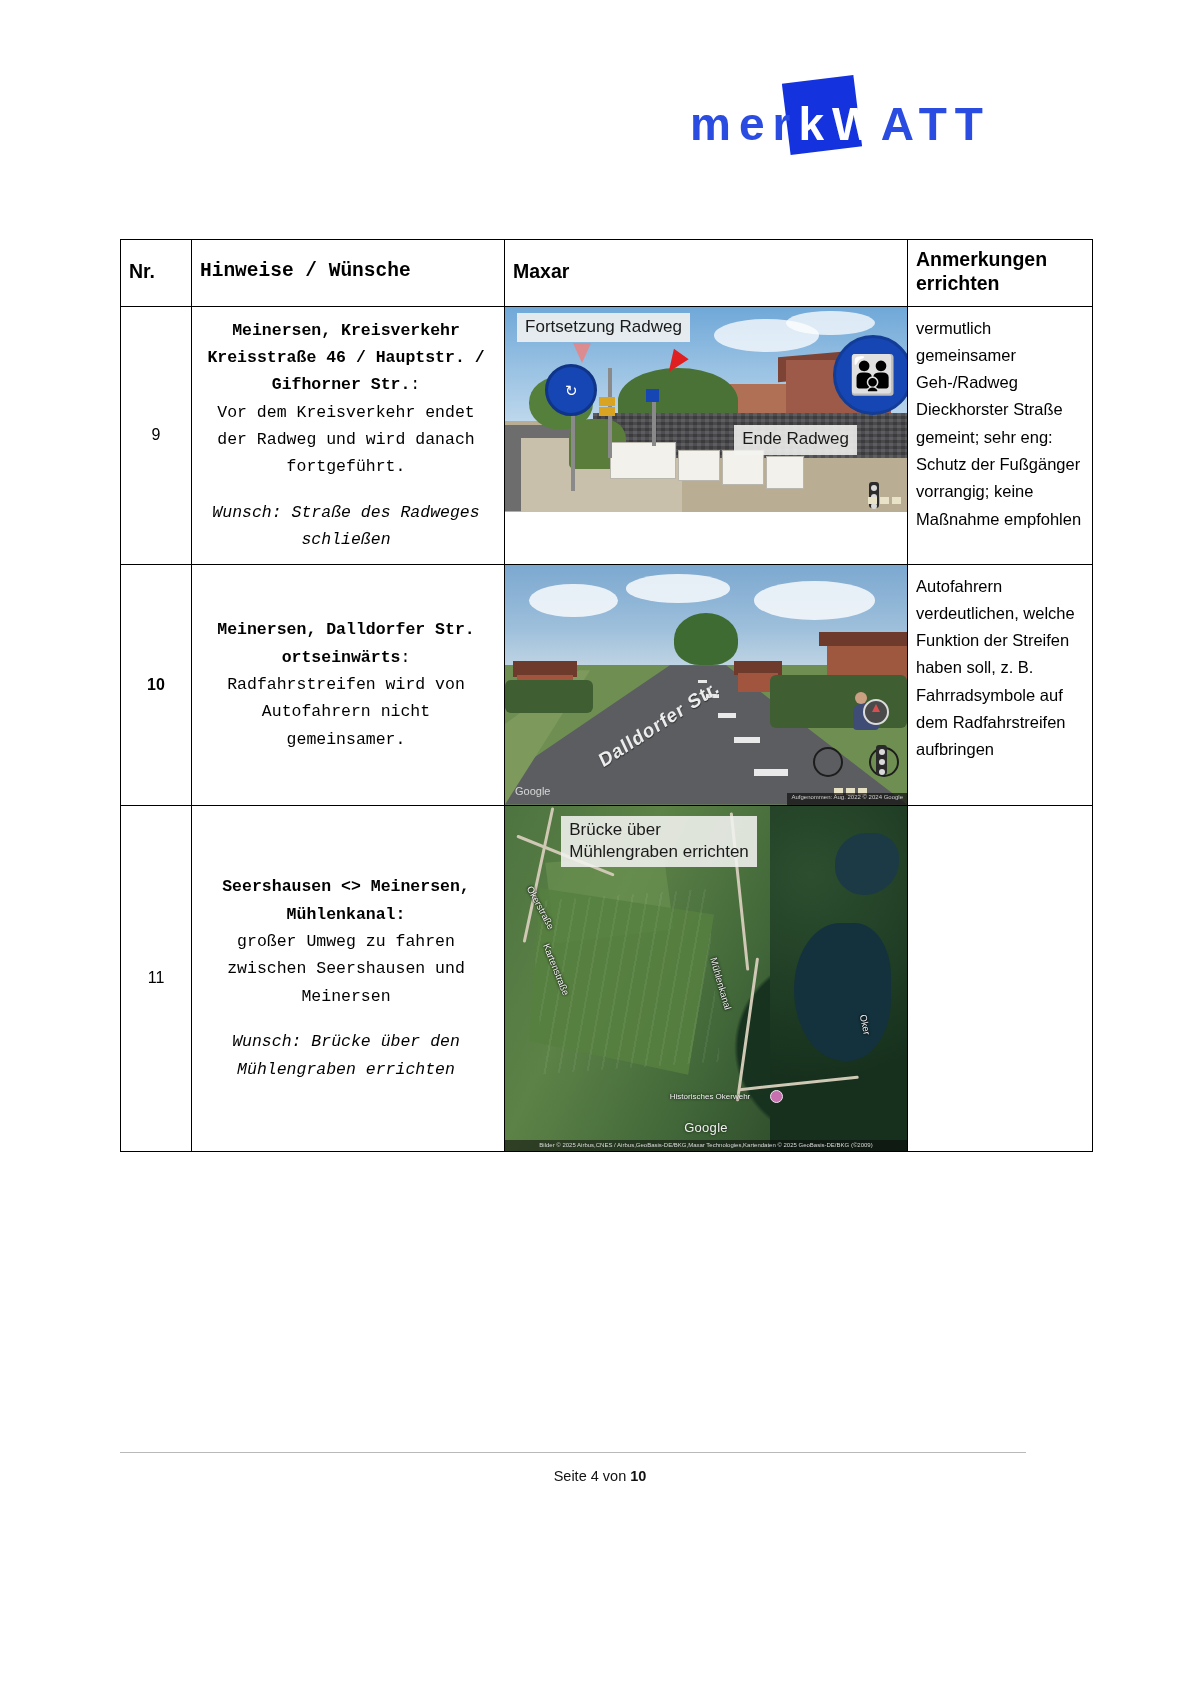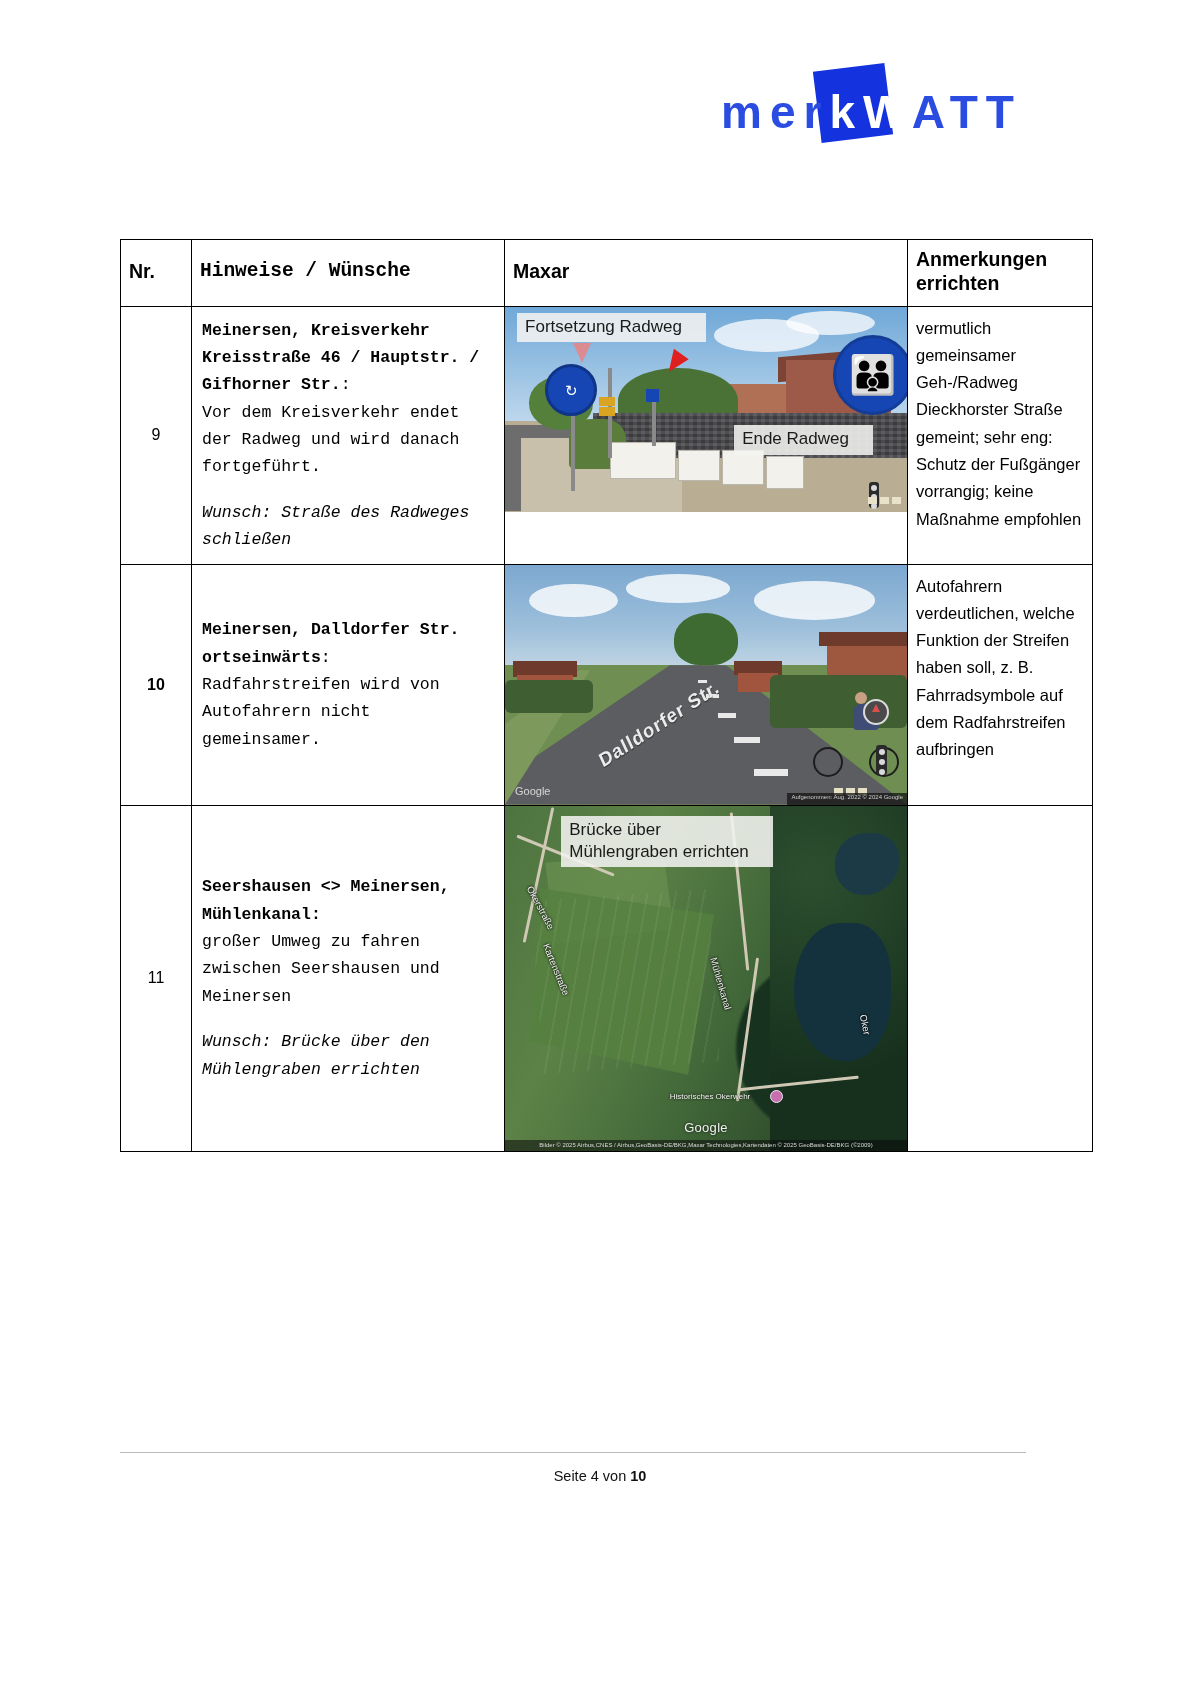--- a/index.html
+++ b/index.html
@@ -41,22 +41,22 @@
   .klima-sub {
     position: absolute;
     left: 62px; top: 136px;
     font-size: 10.5px;
     color: #333;
     letter-spacing: 0.2px;
   }
 
   .logo-merkwatt {
     position: absolute;
-    left: 690px; top: 85px;
-    width: 300px; height: 70px; margin-left: 31px;
+    left: 690px; top: 97px;
+    width: 300px; height: 70px;
   }
   .mw-square {
     position: absolute;
     left: 96px; top: -18px;
     width: 72px; height: 72px;
     background: #1433DE;
     transform: rotate(-7deg);
   }
   .mw-letters {
     position: absolute;
@@ -99,20 +99,21 @@
     font-size: 16px;
     text-align: center;
   }
   td.col-nr.bold { font-weight: bold; }
 
   td.col-hinweise {
     padding: 10px 14px 10px 10px;
     font-size: 16.5px;
     line-height: 1.66;
     vertical-align: middle;
+    text-align: center;
   }
   .h-title { font-weight: bold; }
   .h-wunsch { font-style: italic; display: block; margin-top: 18px; }
   .h-body { display: block; }
 
   td.col-karte {
     vertical-align: top;
     padding: 0;
   }
   td.col-anm {
@@ -179,21 +180,21 @@
     border-left: 9px solid transparent;
     border-right: 9px solid transparent;
     border-top: 20px solid rgba(234,130,130,0.85);
   }
   .anno {
     position:absolute;
     background: rgba(243,243,240,0.88);
     color:#1a1a1a;
     font-size: 17px;
     line-height: 1.3;
-    padding: 3px 24px 4px 8px;
+    padding: 3px 8px 4px 8px;
     white-space: pre-line;
   }
   .p1 .gmaps-badge {
     position:absolute; right:6px; bottom:8px;
     display:flex; gap:3px;
   }
   .p1 .gmaps-badge i { display:block; width:9px; height:7px; background:#e8e2c9; }
   .p1 .gmaps-dots { position:absolute; right:28px; bottom:4px; width:10px; height:26px; background:#2b2b2b; border-radius:3px; }
   .p1 .gmaps-dots b { display:block; width:6px; height:6px; margin:3px auto; background:#d9d9d9; border-radius:50%; }
 

